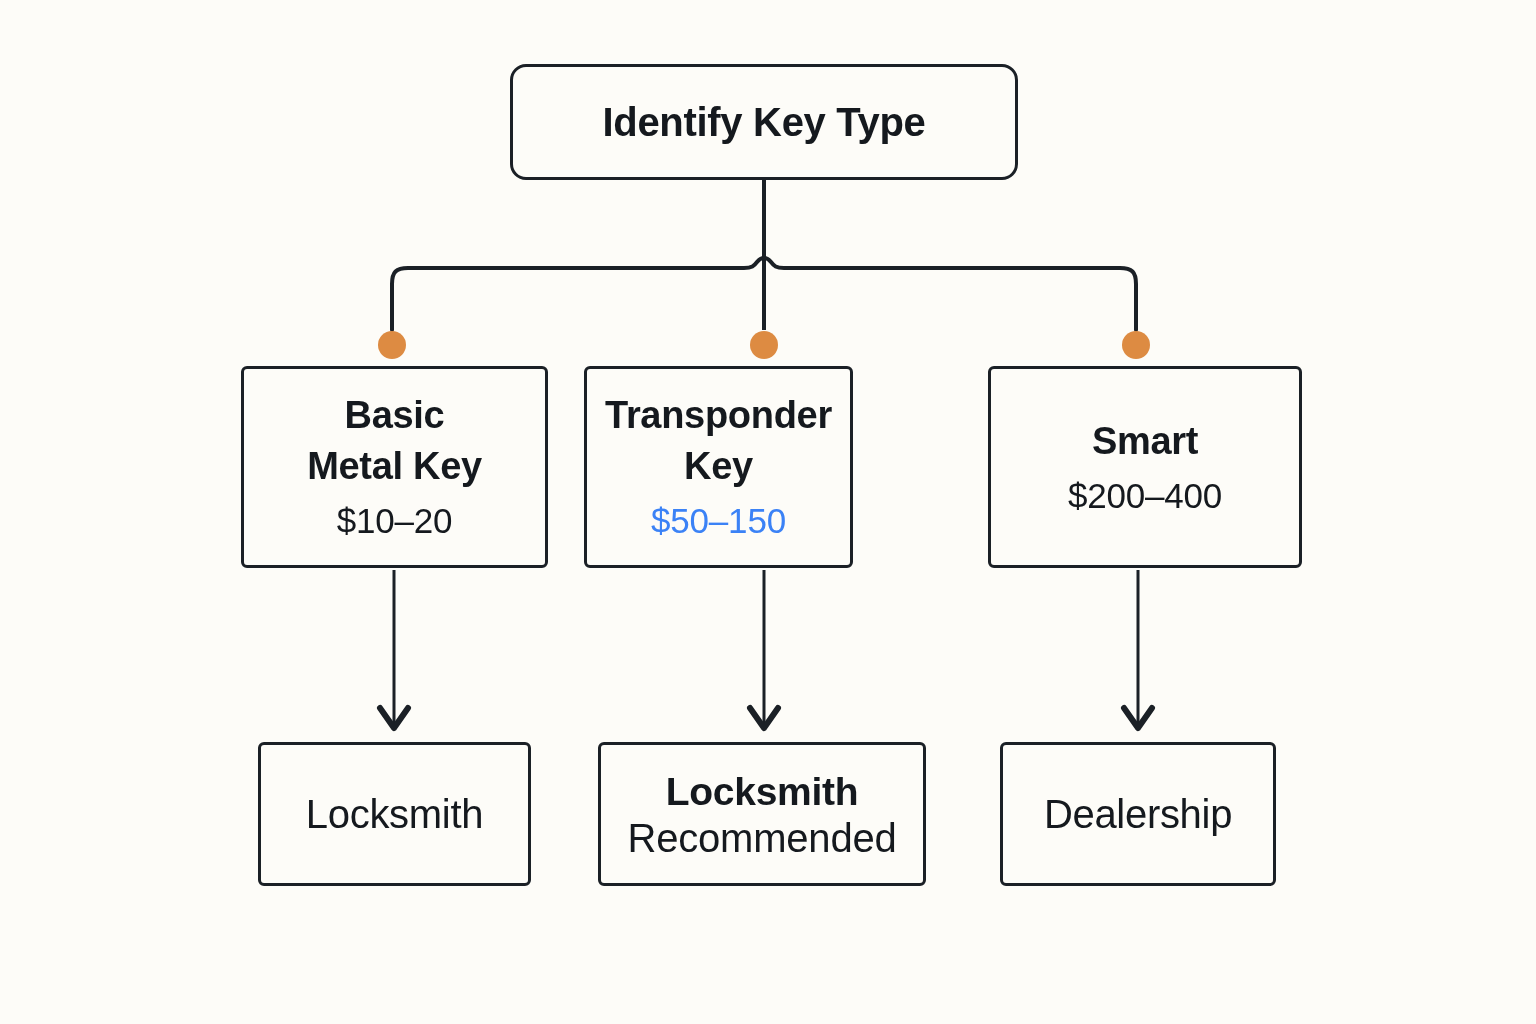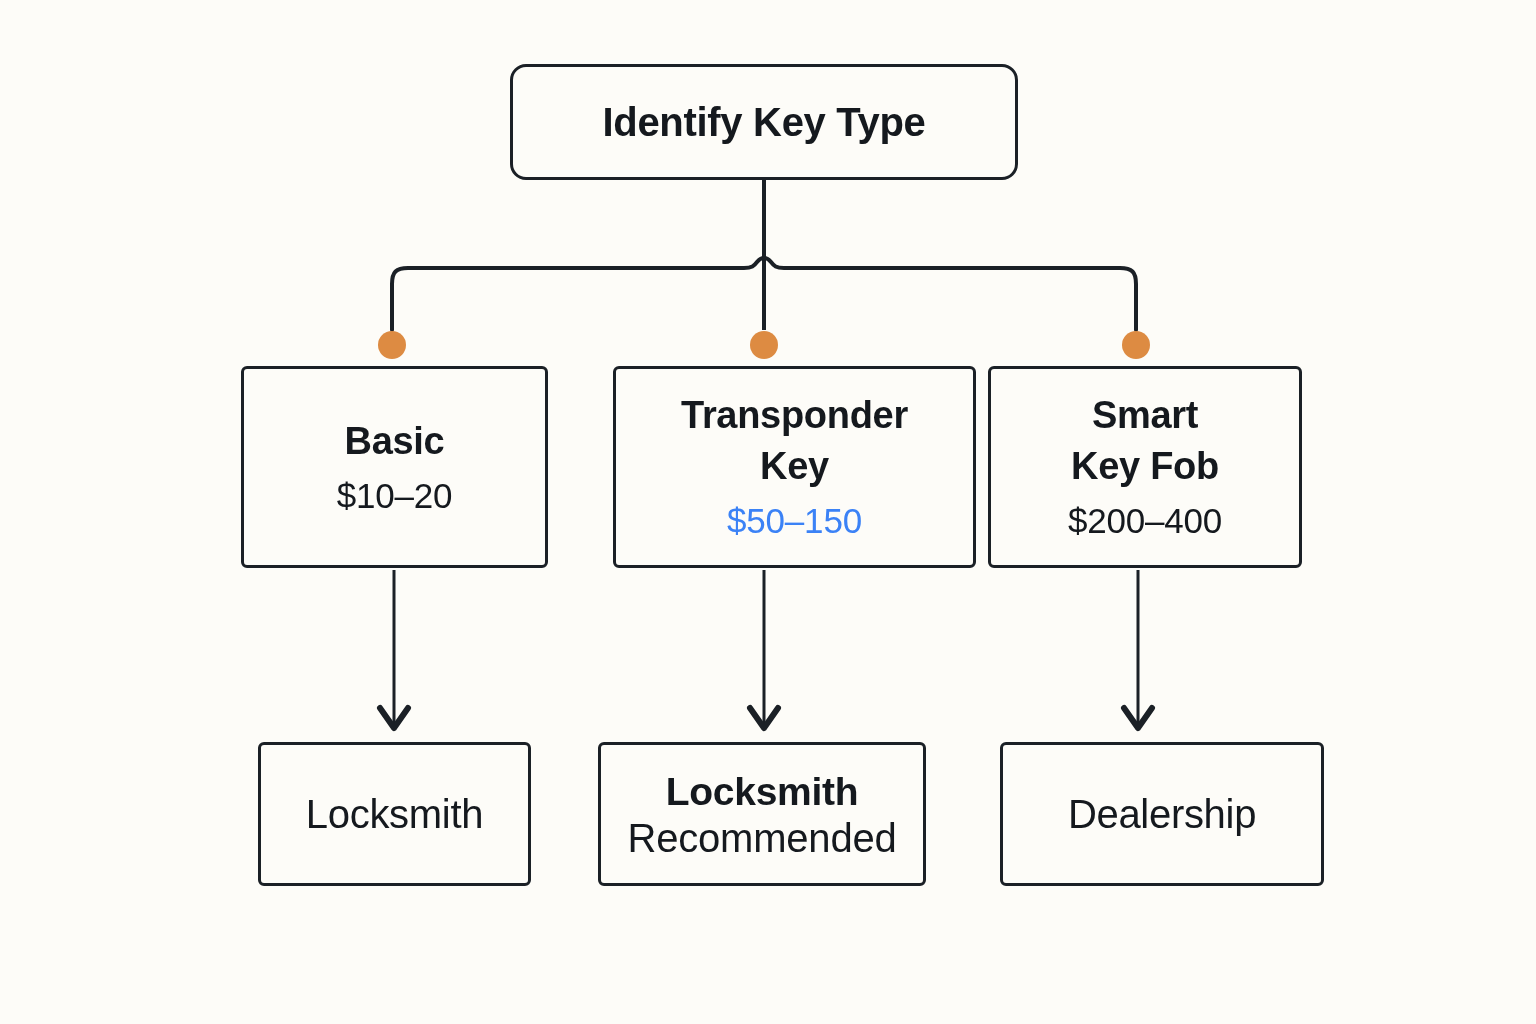--- a/index.html
+++ b/index.html
@@ -66,31 +66,31 @@
   .option-node .node-title {
     font-size: 38px;
     line-height: 51px;
   }
   .option-node .node-sub {
     font-size: 35px;
     line-height: 46px;
     margin-top: 6px;
   }
   #node-opt-0 { left: 241px; width: 307px; }
-  #node-opt-1 { left: 613px; width: 363px; }
+  #node-opt-1 { left: 584px; width: 269px; }
   #node-opt-2 { left: 988px; width: 314px; }
 
   
   .outcome-node {
     top: 742px;
     height: 144px;
   }
   #node-out-0 { left: 258px; width: 273px; }
   #node-out-1 { left: 598px; width: 328px; }
-  #node-out-2 { left: 1000px; width: 324px; }
+  #node-out-2 { left: 1000px; width: 276px; }
 
   #node-out-0 .node-title,
   #node-out-2 .node-title {
     font-weight: normal;
     font-size: 40px;
     line-height: 50px;
   }
   #node-out-1 .node-title {
     font-weight: bold;
     font-size: 39px;
@@ -132,32 +132,32 @@
     <path d="M1138,570 L1138,726" fill="none" stroke="#1b2026" stroke-width="3"></path>
     <path d="M1124,708 L1138,728 L1152,708" fill="none" stroke="#1b2026" stroke-width="6" stroke-linecap="round" stroke-linejoin="round"></path>
   </svg>
 
   <div class="node" id="node-root">
     <div class="node-title">Identify Key Type</div>
   </div>
 
   <div class="node option-node" id="node-opt-0">
     <div class="node-title">Basic</div>
+    <div class="node-title">Metal Key</div>
     <div class="node-sub">$10–20</div>
   </div>
 
   <div class="node option-node" id="node-opt-1">
     <div class="node-title">Transponder</div>
     <div class="node-title">Key</div>
     <div class="node-sub" style="color: #3b82f6;">$50–150</div>
   </div>
 
   <div class="node option-node" id="node-opt-2">
     <div class="node-title">Smart</div>
-    <div class="node-title">Key Fob</div>
     <div class="node-sub">$200–400</div>
   </div>
 
   <div class="node outcome-node" id="node-out-0">
     <div class="node-title">Locksmith</div>
   </div>
 
   <div class="node outcome-node" id="node-out-1">
     <div class="node-title">Locksmith</div>
     <div class="node-sub">Recommended</div>

